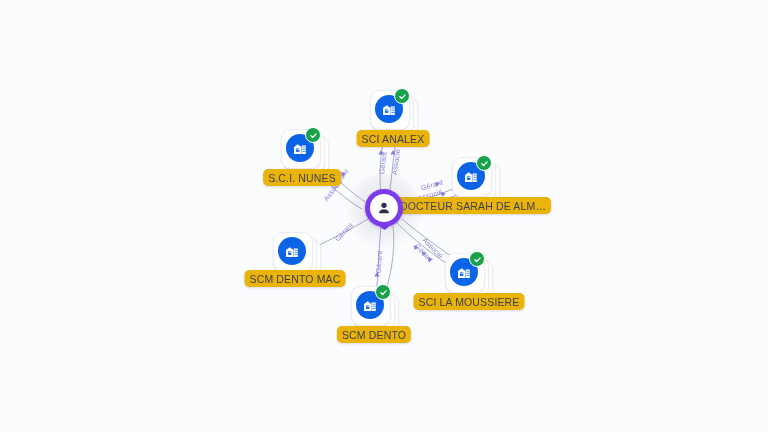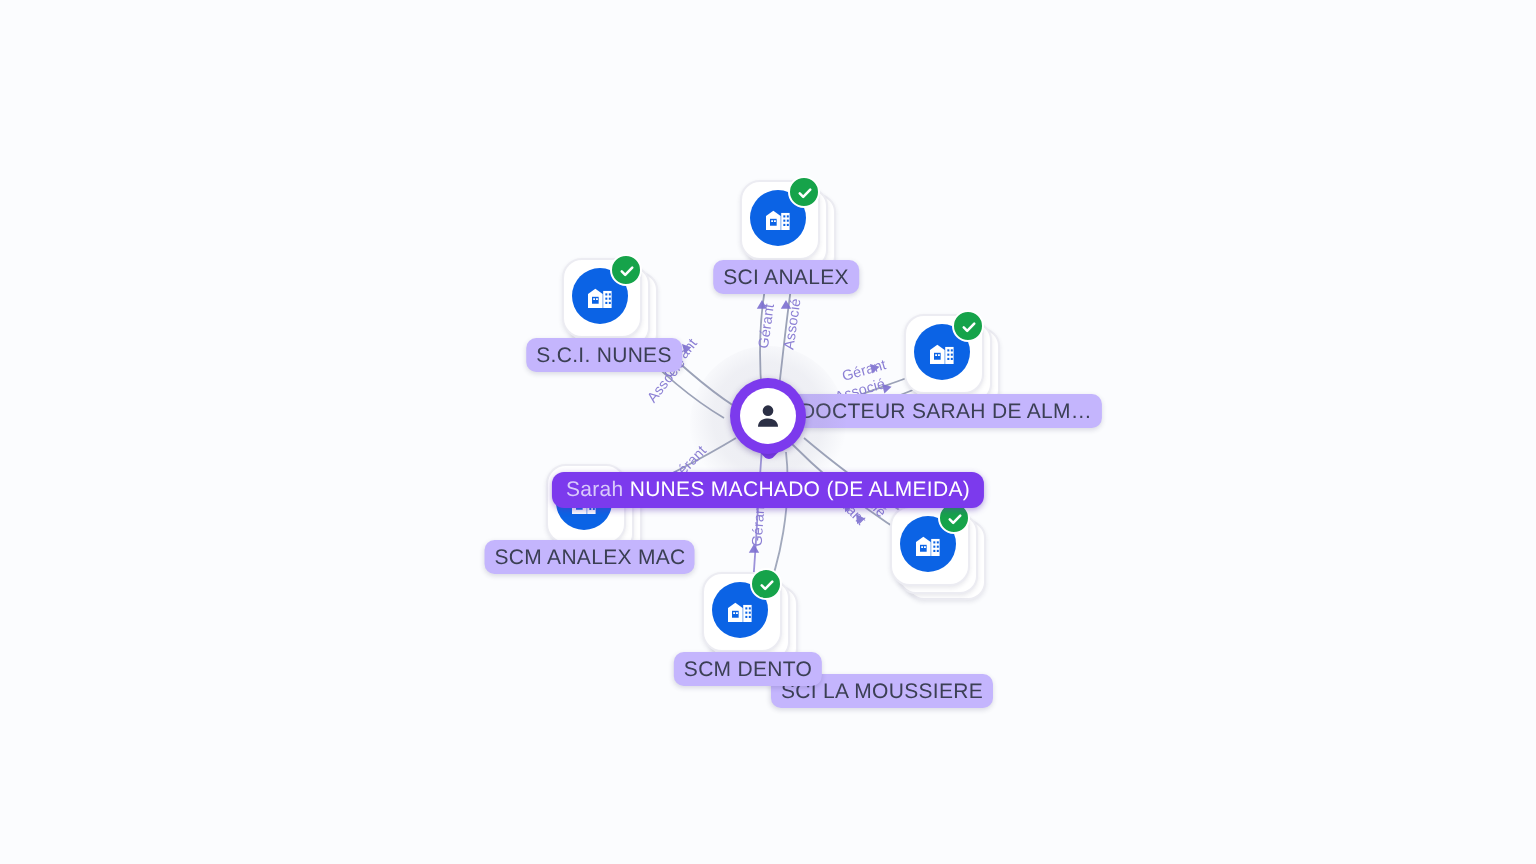--- a/index.html
+++ b/index.html
@@ -138,21 +138,21 @@
   .pin-inner svg { display: block; }
 
   
   .node-label {
     position: absolute;
     transform: translate(-50%, 0);
     white-space: nowrap;
     font-size: 10.5px;
     letter-spacing: .15px;
     color: #3b3f54;
-    background: #c4b5fd;
+    background: #eab308;
     border-radius: 5px;
     padding: 2.5px 5px;
     box-shadow: 0 1px 2.5px rgba(40,40,80,.16);
     pointer-events: auto;
   }
 
   .node-label.selected {
     background: #7c3aed;
     color: #ffffff;
     box-shadow: 0 1px 3px rgba(90,50,180,.45);
@@ -335,21 +335,21 @@
             <rect x="18.6" y="10" width="1.5" height="1.6" fill="#0b63e5"></rect>
             <rect x="16" y="13.2" width="1.5" height="1.6" fill="#0b63e5"></rect>
             <rect x="18.6" y="13.2" width="1.5" height="1.6" fill="#0b63e5"></rect>
             <rect x="16" y="16.4" width="1.5" height="1.6" fill="#0b63e5"></rect>
             <rect x="18.6" y="16.4" width="1.5" height="1.6" fill="#0b63e5"></rect>
             <path d="M6 12.6h5v5.2H6z" fill="#0b63e5"></path>
             <path d="M6.9 13.6h1.4v1.4H6.9zM9 13.6h1.4v1.4H9z" fill="#ffffff"></path>
           </svg>
         </div>
       </div>
-      <div class="node-label" style="left: 295px; top: 270px;">SCM ANALEX MAC</div>
+      <div class="node-label" style="left: 295px; top: 270px;">SCM DENTO MAC</div>
       <div class="node company-node" style="left: 468px; top: 276px;">
         <div class="stack s3"></div>
         <div class="stack s2"></div>
         <div class="stack s1"></div>
         <div class="disc">
           <svg width="16" height="16" viewBox="0 0 24 24" aria-hidden="true">
             <path d="M3 21V10.5L8.5 6.5 14 10.5V21z" fill="#ffffff"></path>
             <path d="M14.4 21V8.2h6.3V21z" fill="#ffffff"></path>
             <rect x="16" y="10" width="1.5" height="1.6" fill="#0b63e5"></rect>
             <rect x="18.6" y="10" width="1.5" height="1.6" fill="#0b63e5"></rect>
@@ -360,21 +360,21 @@
             <path d="M6 12.6h5v5.2H6z" fill="#0b63e5"></path>
             <path d="M6.9 13.6h1.4v1.4H6.9zM9 13.6h1.4v1.4H9z" fill="#ffffff"></path>
           </svg>
         </div>
         <div class="badge-check">
           <svg width="9" height="9" viewBox="0 0 24 24" aria-hidden="true">
             <path d="M5 12.6l4.6 4.6L19 7.6" fill="none" stroke="#ffffff" stroke-width="3.4" stroke-linecap="round" stroke-linejoin="round"></path>
           </svg>
         </div>
       </div>
-      <div class="node-label" style="left: 441px; top: 293px; margin-top: 44px;">SCI LA MOUSSIERE</div>
+      <div class="node-label" style="left: 469px; top: 293px;">SCI LA MOUSSIERE</div>
       <div class="node company-node" style="left: 374px; top: 309px;">
         <div class="stack s3"></div>
         <div class="stack s2"></div>
         <div class="stack s1"></div>
         <div class="disc">
           <svg width="16" height="16" viewBox="0 0 24 24" aria-hidden="true">
             <path d="M3 21V10.5L8.5 6.5 14 10.5V21z" fill="#ffffff"></path>
             <path d="M14.4 21V8.2h6.3V21z" fill="#ffffff"></path>
             <rect x="16" y="10" width="1.5" height="1.6" fill="#0b63e5"></rect>
             <rect x="18.6" y="10" width="1.5" height="1.6" fill="#0b63e5"></rect>
@@ -402,18 +402,14 @@
       <div class="pin-body"></div>
       <div class="pin-inner">
         <svg width="16" height="16" viewBox="0 0 24 24" aria-hidden="true">
           <circle cx="12" cy="8" r="4" fill="#2b2f45"></circle>
           <path d="M4.5 20c0-4.1 3.4-6.2 7.5-6.2s7.5 2.1 7.5 6.2z" fill="#2b2f45"></path>
         </svg>
       </div>
     </div>
   </div>
 
-  <div class="node-label selected" style="left:384px; top:236px;">
-    <span class="given">Sarah</span>
-    <span>NUNES MACHADO (DE ALMEIDA)</span>
-  </div>
 
 </div>
 
 </body></html>

